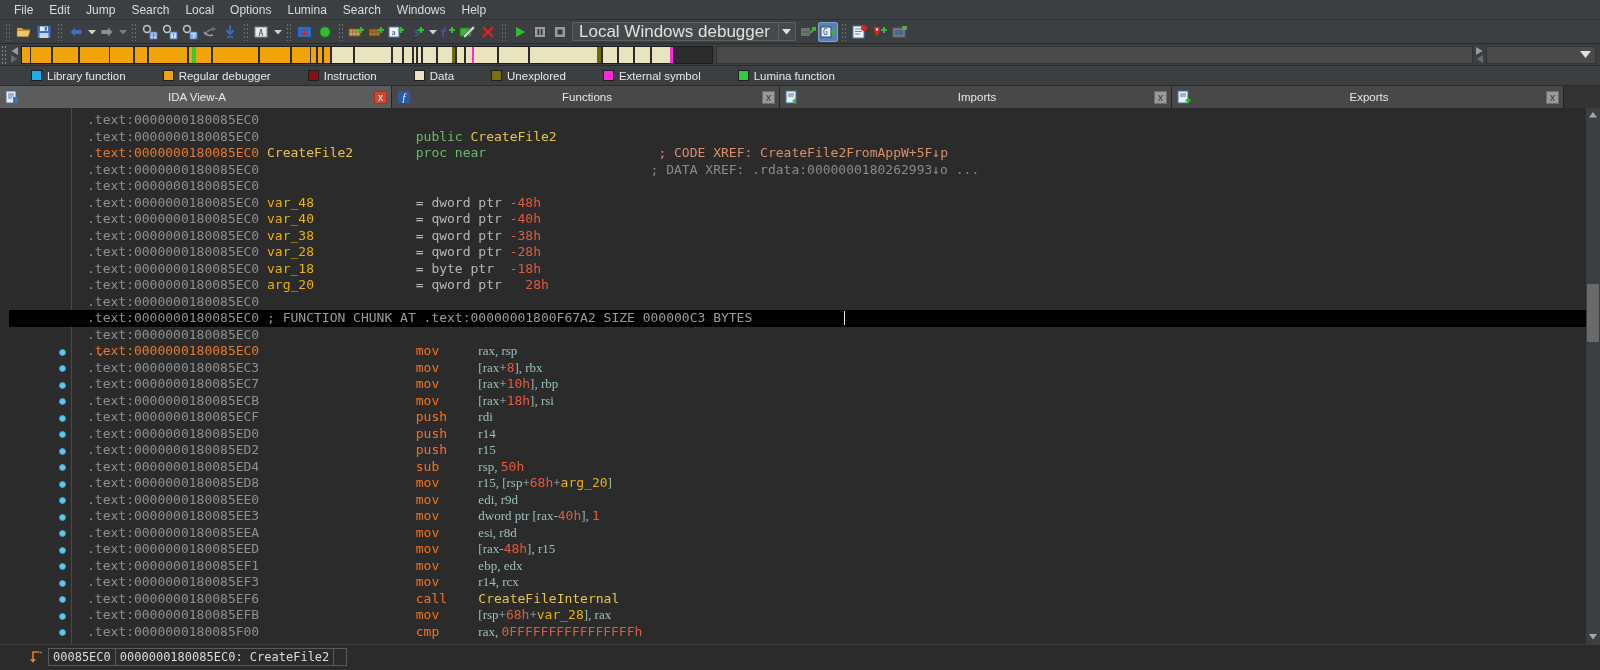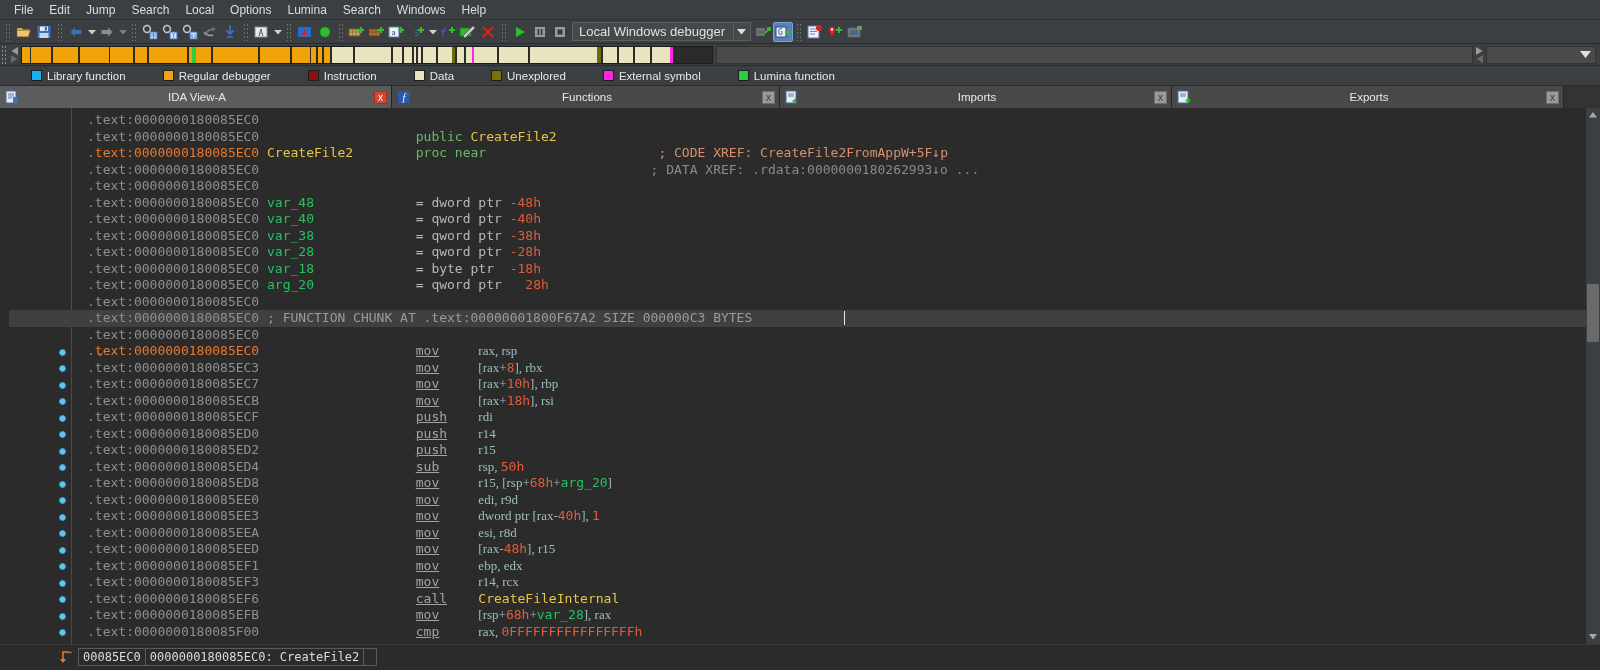--- a/index.html
+++ b/index.html
@@ -61,21 +61,21 @@
   }
   .tb-combo {
     height: 19px;
     background: #45494a;
     border: 1px solid #5b5f60;
     display: flex; align-items: center;
     margin: 0 2px;
     flex: 0 0 auto;
   }
   .tb-combo .lbl {
-    color: #e0e0e0; font-size: 13px; padding: 0 8px 0 6px; white-space: nowrap;
+    color: #e0e0e0; font-size: 17px; padding: 0 8px 0 6px; white-space: nowrap;
   }
   .tb-combo .btn {
     width: 17px; height: 17px; display:flex; align-items:center; justify-content:center;
     border-left: 1px solid #5b5f60;
   }
 
   
   #navwrap {
     height: 22px;
     background: #3c3f41;
@@ -187,40 +187,40 @@
   #code {
     position: absolute; left: 0; top: 0; right: 14px; bottom: 0;
     padding-top: 4px;
     font-family: "DejaVu Sans Mono", monospace;
     font-size: 13px;
     line-height: 16.5px;
     white-space: pre;
     color: #c8c8c8;
   }
   .line { position: relative; height: 16.5px; margin-left: 9px; }
-  .line.highlight { background: #404040; }
+  .line.highlight { background: #000000; }
   .bp-dot {
     position: absolute; left: 50px; top: 5.5px;
     width: 7px; height: 7px; border-radius: 50%;
     background: #5fc8f0; border: 1px solid #3aa0cc;
   }
   .fold {
     position: absolute; left: 88px; top: 1px;
     color: #9a9a9a; font-size: 11px; font-family: "DejaVu Sans Mono", monospace;
   }
   .txt { position: absolute; left: 78px; top: 0; }
 
   .c-addr      { color: #e8792a; }
   .c-addr-dim  { color: #8f8f8f; }
   .c-keyword   { color: #6eb86e; }
   .c-func      { color: #e8c547; }
-  .c-mnem      { color: #a3a3a3; text-decoration: underline; }
+  .c-mnem      { color: #f97316; }
   .c-reg       { color: #9fbfbf; font-family: Liberation Serif, serif; }
   .c-num       { color: #e05c3e; text-align: center; }
-  .c-var       { color: #22c55e; }
+  .c-var       { color: #eab308; }
   .c-comment   { color: #d79070; }
   .c-comment-d { color: #8a8a8a; }
   .c-plain     { color: #b8b8b8; }
   .c-chunk     { color: #9a9a9a; }
 
   #caret {
     position: absolute;
     width: 1px; height: 14px;
     background: #e8e8e8;
   }
@@ -235,21 +235,21 @@
   }
   #vthumb {
     position: absolute; left: 1px; width: 12px; background: #6a6a6a; border-radius: 1px;
   }
 
   
   #statusbar {
     height: 24px;
     background: #2b2b2b;
     display: flex; align-items: center;
-    padding-left: 58px;
+    padding-left: 28px;
     border-top: 1px solid #3a3a3a;
   }
   .status-cell {
     border: 1px solid #5a5a5a;
     background: #2b2b2b;
     color: #dcdcdc;
     font-family: "DejaVu Sans Mono", monospace;
     font-size: 12px;
     padding: 1px 4px;
     height: 18px;

